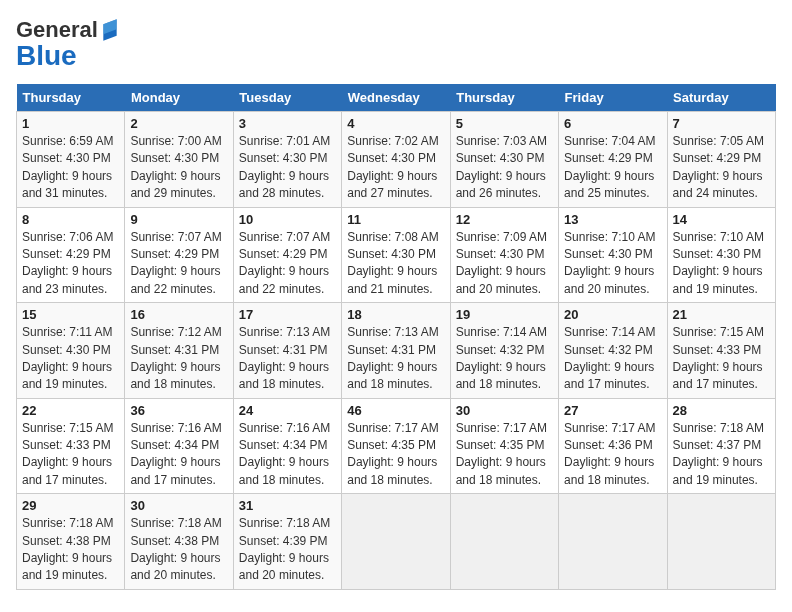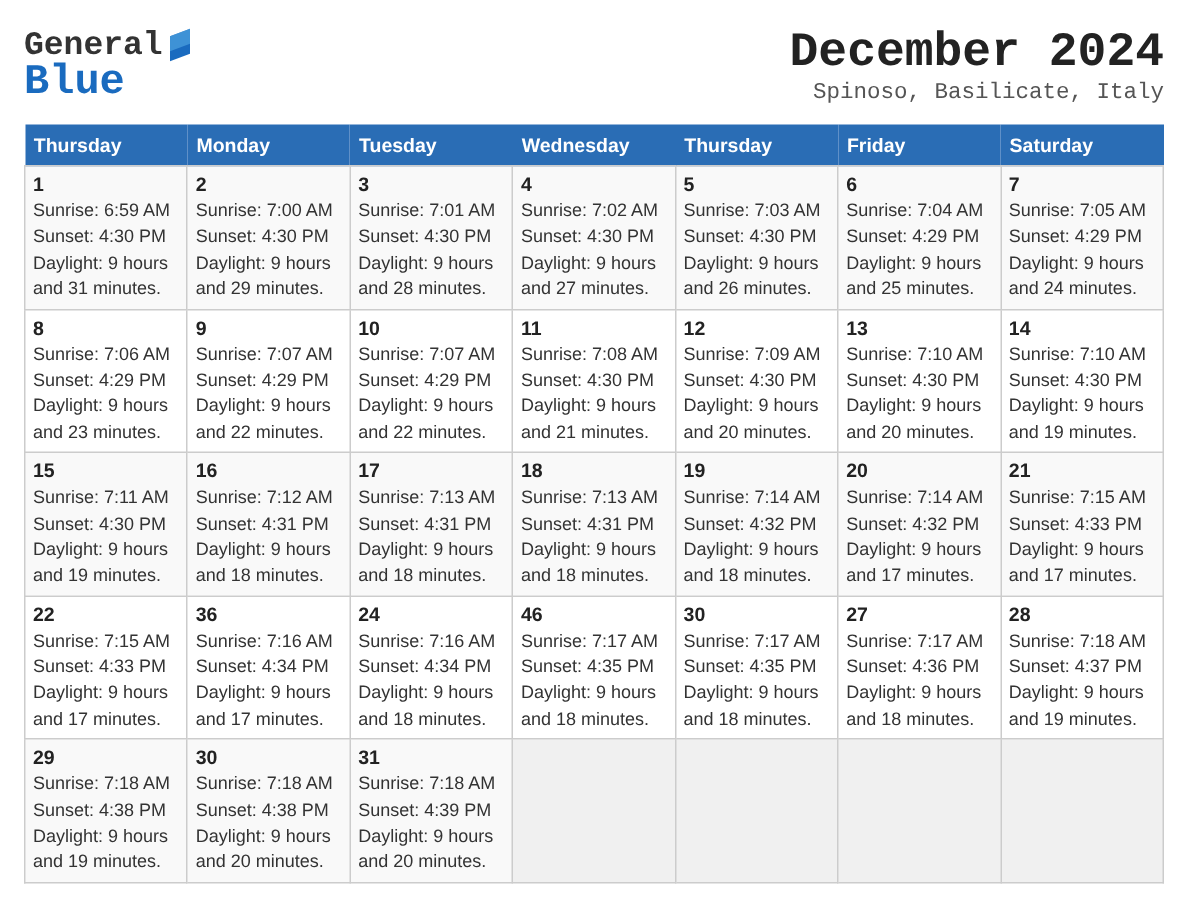--- a/index.html
+++ b/index.html
@@ -8,21 +8,20 @@
       background: #fff;
       width: 792px;
       min-height: 612px;
       padding: 16px;
     }
     .header {
       display: flex;
       justify-content: space-between;
       align-items: flex-start;
       margin-bottom: 12px;
-      font-family: Liberation Mono, monospace;
     }
     .logo {
       display: flex;
       align-items: center;
     }
     .logo-icon {
       width: 20px;
       height: 28px;
       margin-left: 2px;
       margin-right: 0;
@@ -88,24 +87,20 @@
       <div style="display:flex;align-items:center;">
         <span style="font-size:22px;font-weight:bold;color:#333;">General</span>
         <svg class="logo-icon" viewBox="0 0 24 30">
           <polygon points="4,28 4,8 20,2 20,22" fill="#1a6bbf"></polygon>
           <polygon points="4,8 20,2 20,14 4,20" fill="#4fa3e0" opacity="0.7"></polygon>
         </svg>
       </div>
       <div style="font-size:28px;font-weight:bold;color:#1a6bbf;margin-top:-4px;">Blue</div>
     </div>
   </div>
-  <div class="title-block">
-    <div class="calendar-title">December 2024</div>
-    <div class="calendar-subtitle">Spinoso, Basilicate, Italy</div>
-  </div>
 </div>
 
 <table>
   <thead>
     <tr id="weekday-header">
     <th>Thursday</th>
         <th>Monday</th>
         <th>Tuesday</th>
         <th>Wednesday</th>
         <th>Thursday</th>

